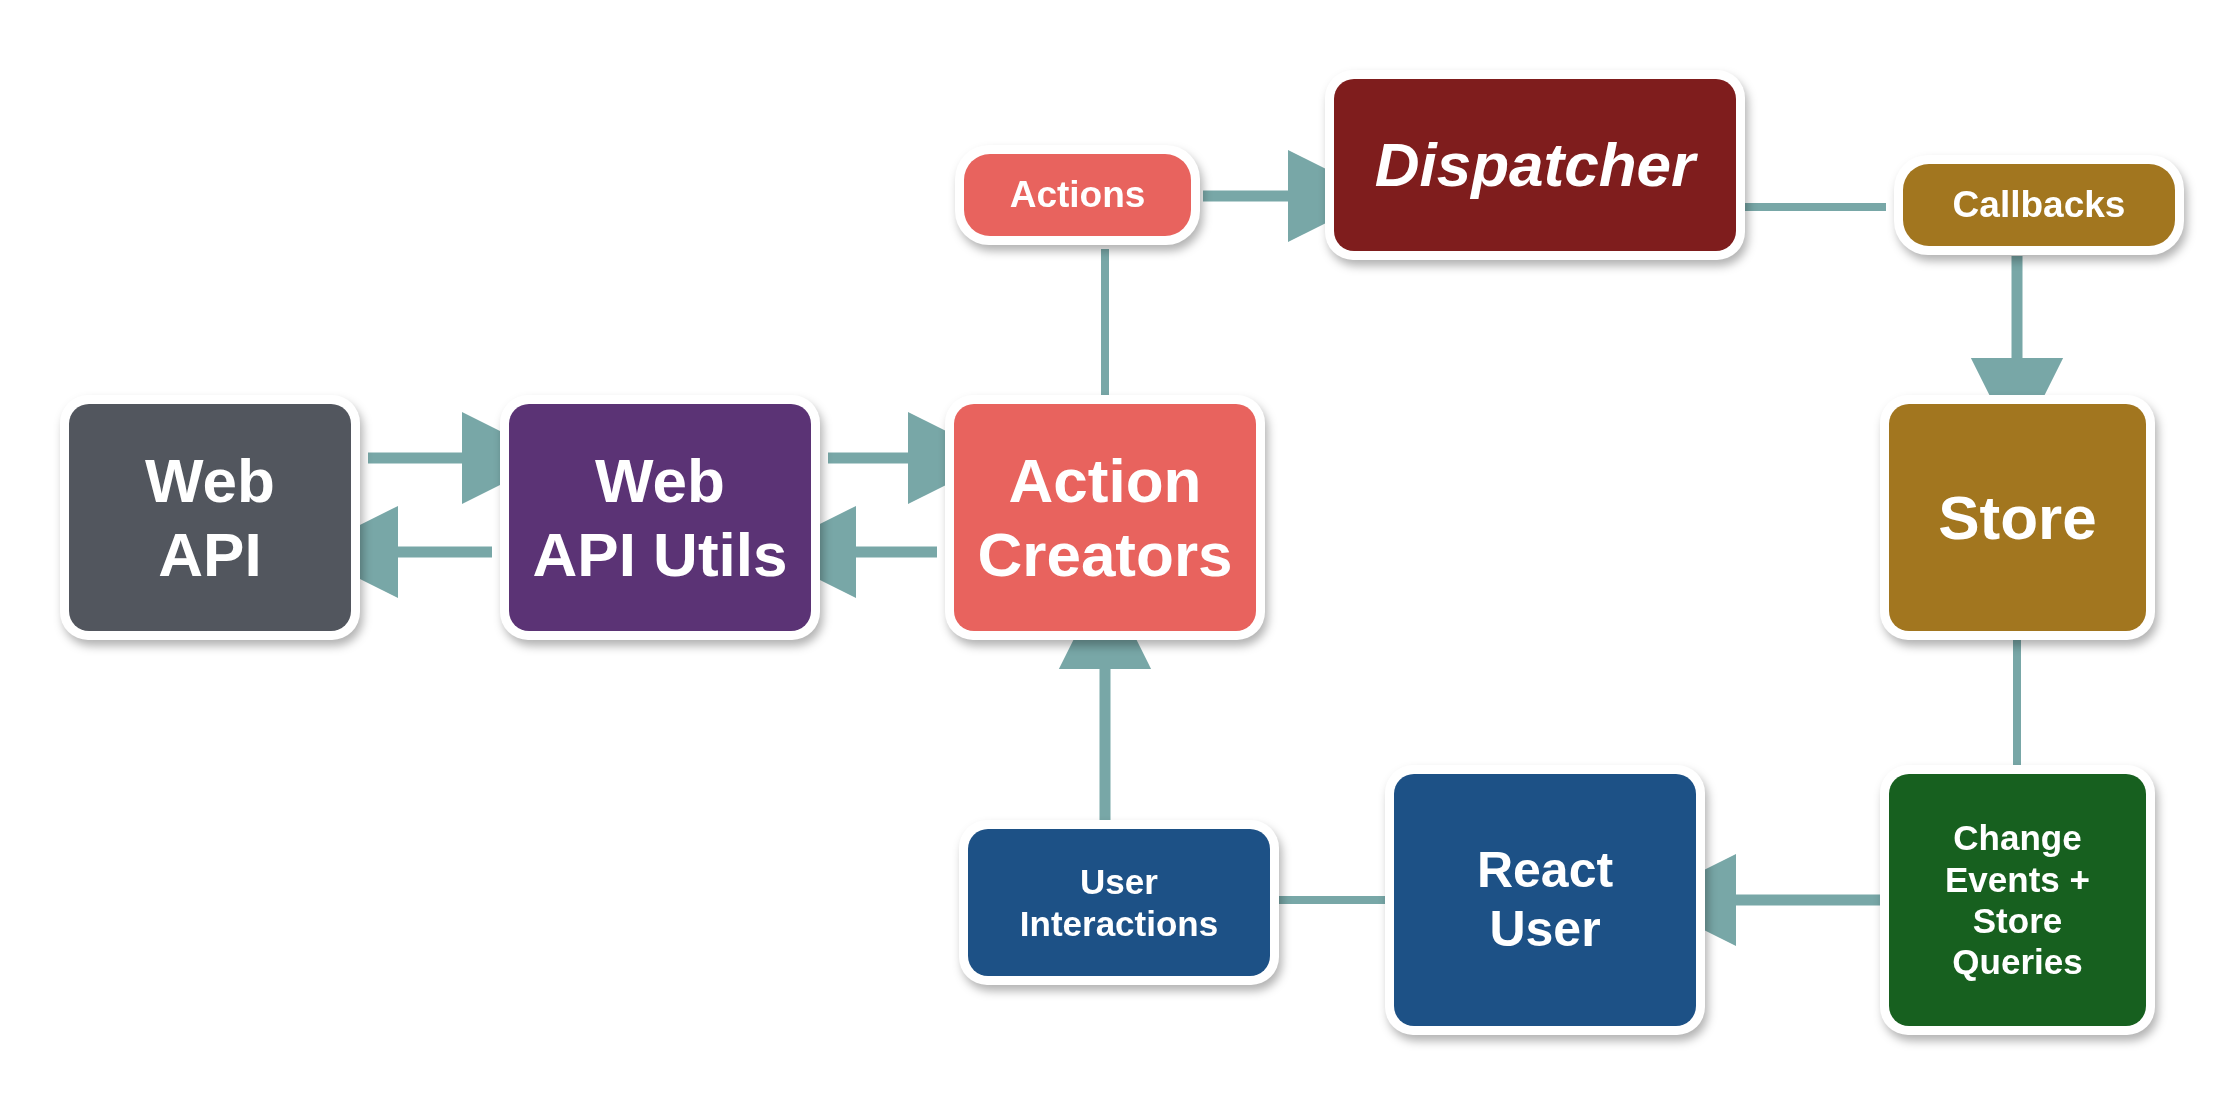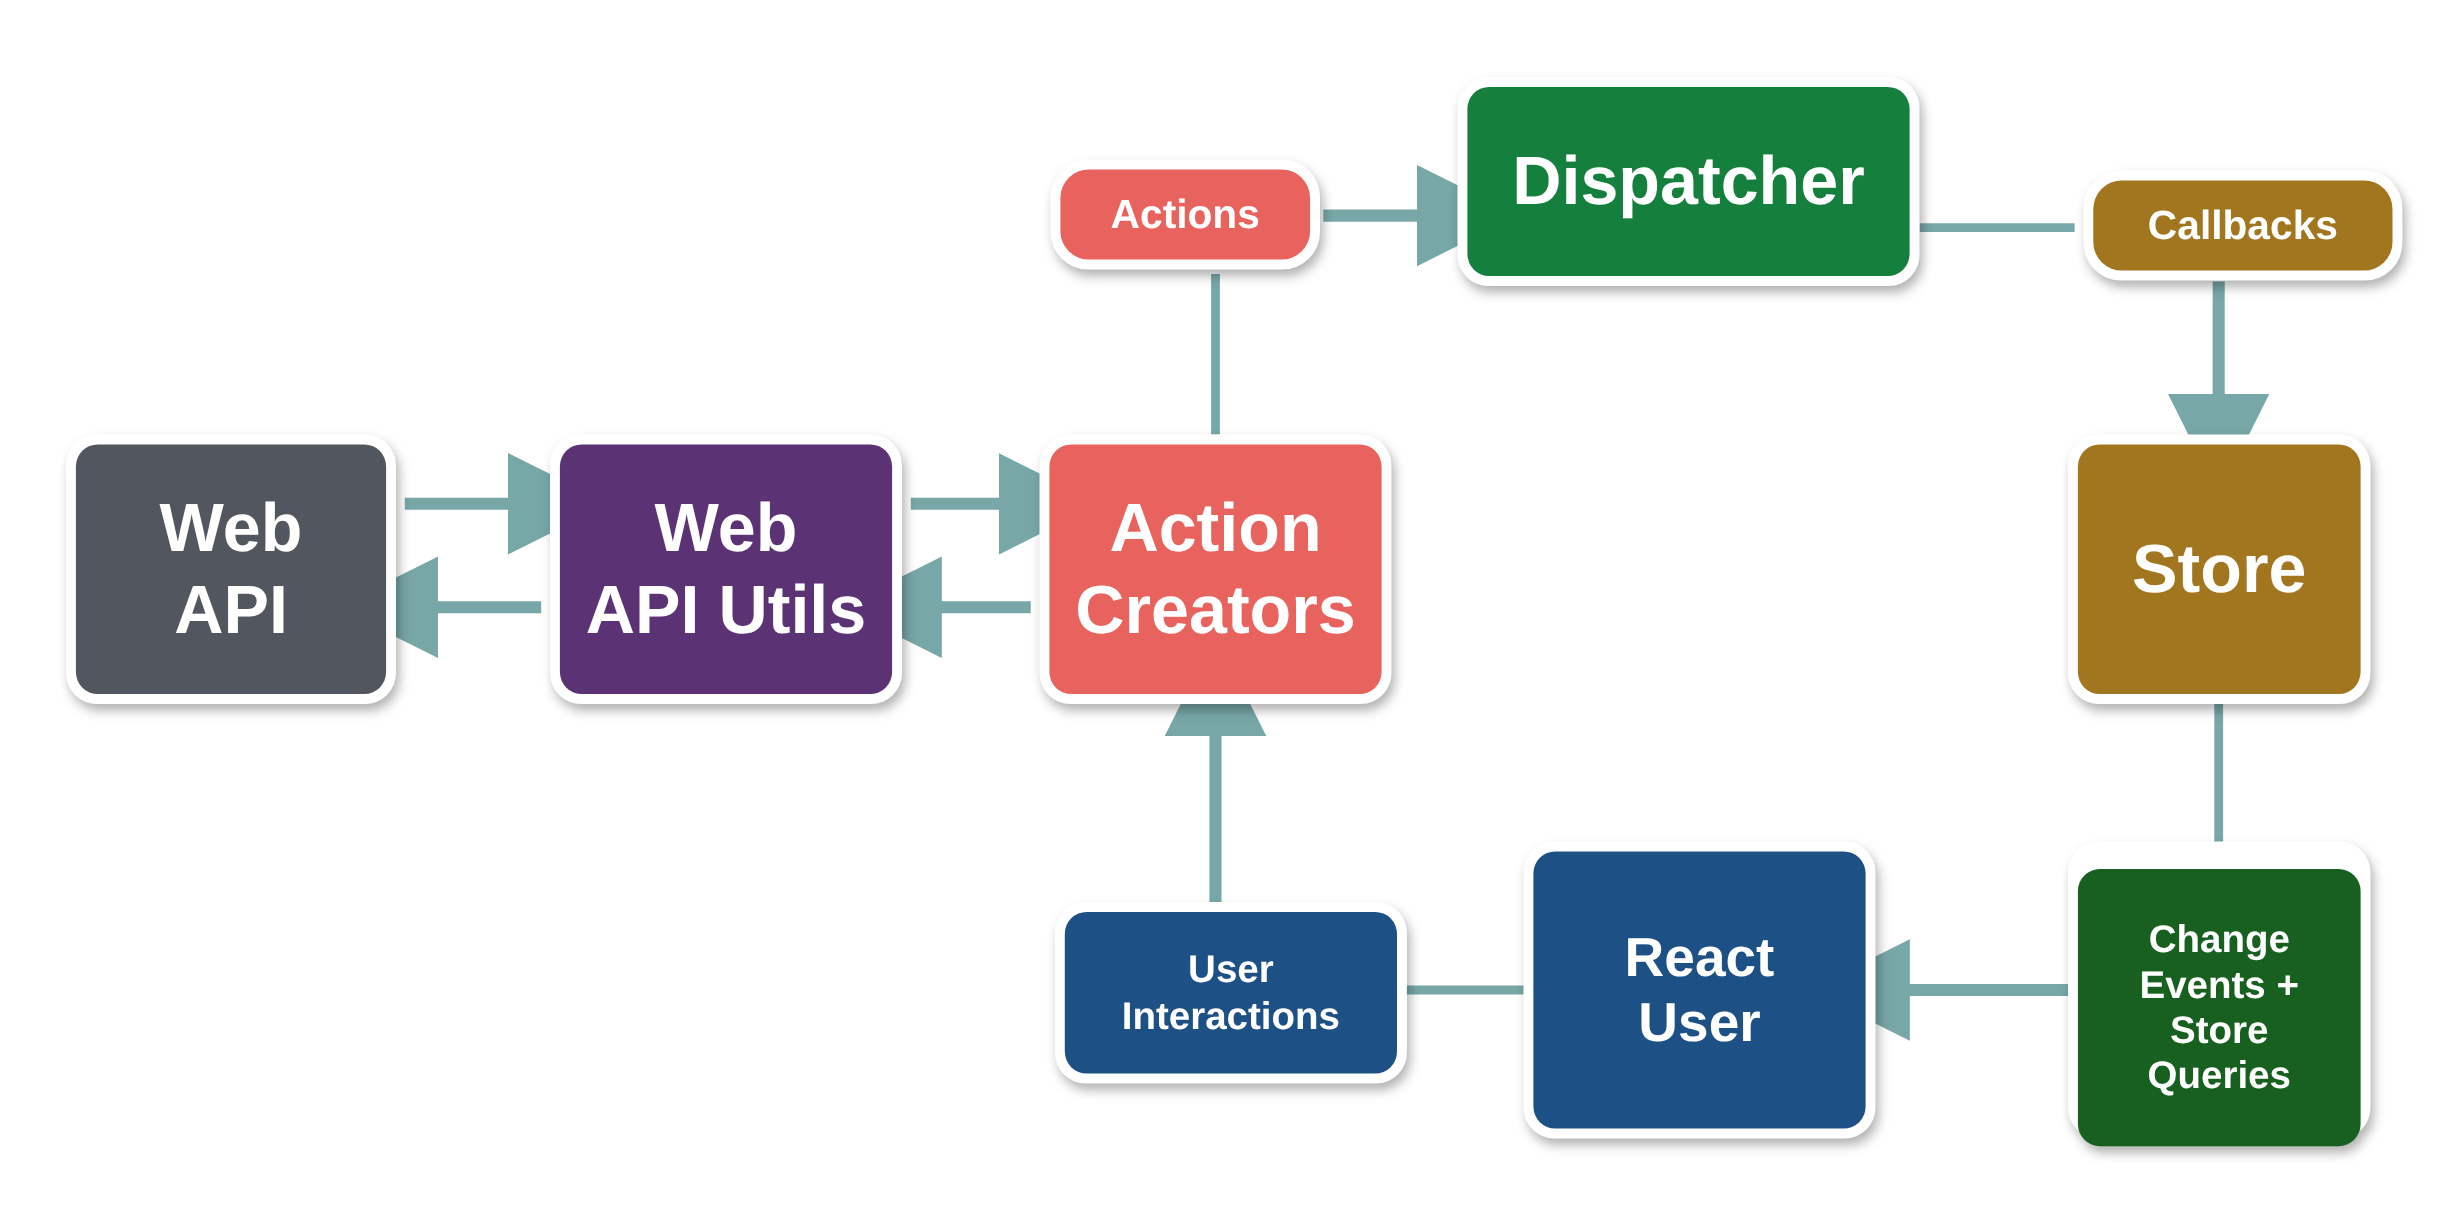--- a/index.html
+++ b/index.html
@@ -120,39 +120,39 @@
     </div>
   </div>
 
   <div class="node pill label-sm" style="left: 955px; top: 145px; width: 245px; height: 100px;">
     <div class="fill" style="background: rgb(232, 99, 94);">
       <span>Actions</span>
     </div>
   </div>
 
   <div class="node label-lg" style="left: 1325px; top: 70px; width: 420px; height: 190px;">
-    <div class="fill" style="background: #15803d;">
+    <div class="fill" style="background: #7f1d1d; font-style: italic;">
       <span>Dispatcher</span>
     </div>
   </div>
 
   <div class="node pill label-sm" style="left: 1894px; top: 155px; width: 290px; height: 100px;">
     <div class="fill" style="background: rgb(162, 118, 31);">
       <span>Callbacks</span>
     </div>
   </div>
 
   <div class="node label-lg" style="left: 1880px; top: 395px; width: 275px; height: 245px;">
     <div class="fill" style="background: rgb(162, 118, 31);">
       <span>Store</span>
     </div>
   </div>
 
   <div class="node label-xs" style="left: 1880px; top: 765px; width: 275px; height: 270px;">
-    <div class="fill" style="background: rgb(23, 96, 31); margin-top: 16px;">
+    <div class="fill" style="background: rgb(23, 96, 31);">
       <span>
         <span>Change</span><br>
         <span>Events +</span><br>
         <span>Store</span><br>
         <span>Queries</span>
       </span>
     </div>
   </div>
 
   <div class="node label-md" style="left: 1385px; top: 765px; width: 320px; height: 270px;">

